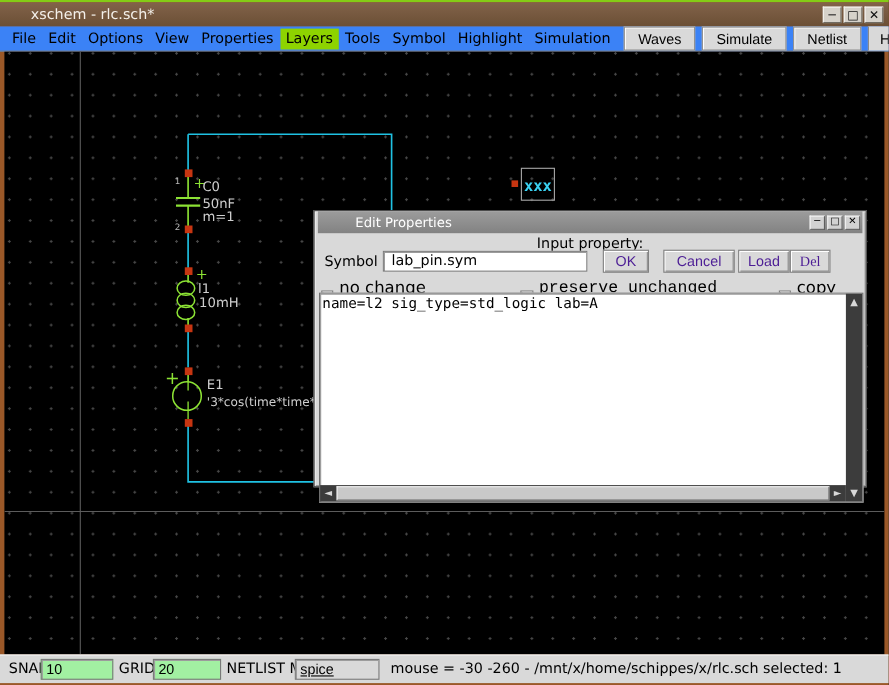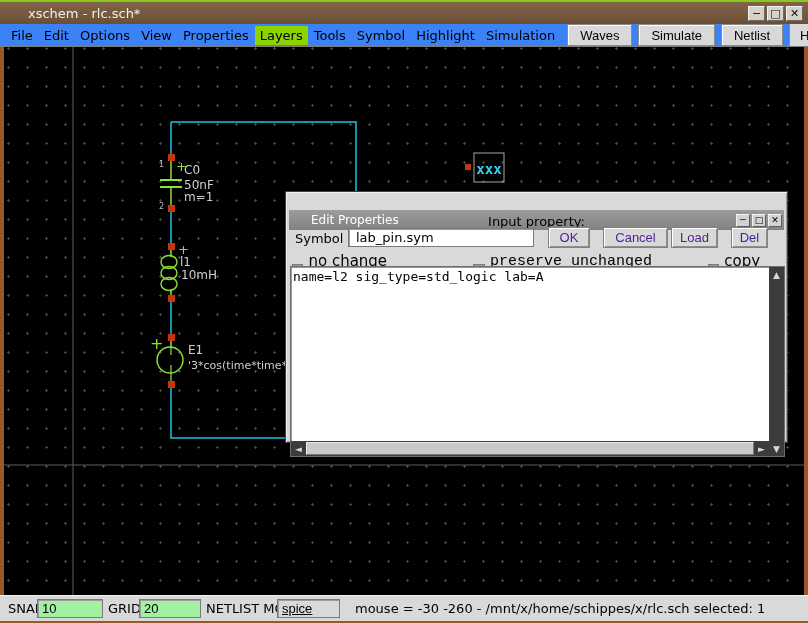--- a/index.html
+++ b/index.html
@@ -48,23 +48,23 @@
   }
   .canvas svg { position:absolute; left:0; top:0; }
   
   .dialog {
     position:absolute; left:285px; top:189px; width:503px; height:252px;
     background:#d9d9d9; border:1px solid #3f3f3f;
     box-shadow:inset 1px 1px 0 #efefef, inset -1px -1px 0 #9a9a9a;
     z-index:10;
   }
   .dlg-title {
-    position:absolute; left:3px; top:18px; right:3px; height:20px;
+    position:absolute; left:3px; top:0; right:3px; height:20px;
     background:linear-gradient(#9c9c9c,#828282);
-    display:flex; align-items:center;
+    display:flex; align-items:center;padding-left:12px;
   }
   .dlg-title-text { color:#fff; font-size:12px; padding-left:22px; }
   .dlg-controls { margin-left:auto; display:flex; gap:2px; padding-right:2px; }
   .dlg-btn-sm {
     width:14px; height:13px; background:#d2d2d2; border:1px solid;
     border-color:#f2f2f2 #5f5f5f #5f5f5f #f2f2f2;
     font-size:9px; line-height:11px; text-align:center; color:#000;
   }
   .dlg-prompt { position:absolute; top:22px; left:0; width:100%; text-align:center; font-size:13px; color:#000; }
   .dlg-label { position:absolute; font-size:13px; color:#000; }
@@ -221,21 +221,21 @@
         <span class="dlg-btn-sm">✕</span>
       </span>
     </div>
     <div class="dlg-prompt">Input property:</div>
 
     <span class="dlg-label" style="left:9px; top:39px;">Symbol</span>
     <input class="tk-entry" style="left: 62px; top: 36px; width: 186px;" value="lab_pin.sym">
     <button class="tk-button" style="left:262px; top:35px; width:42px;">OK</button>
     <button class="tk-button" style="left:317px; top:35px; width:65px;">Cancel</button>
     <button class="tk-button" style="left:385px; top:35px; width:47px;">Load</button>
-    <button class="tk-button" style="left:445px; top:35px; width:37px;">Del</button>
+    <button class="tk-button" style="left:432px; top:35px; width:37px;font-family:Liberation Serif, serif;">Del</button>
 
     <div class="cb-row">
       <span class="cb-box"></span>
       <span style="margin-right:14px;">no change properties</span>
       <span class="cb-box"></span>
       <span style="margin-right:14px;font-family:Liberation Mono, monospace;">preserve unchanged props</span>
       <span class="cb-box"></span>
       <span>copy cell</span>
     </div>
 
@@ -252,17 +252,17 @@
       </div>
     </div>
   </div>
 
   <div class="statusbar">
     <span class="sb-label" style="left:8px;">SNAP:</span>
     <input class="sb-entry sb-green" style="left: 37px; width: 66px;" value="10">
     <span class="sb-label" style="left:108px;">GRID:</span>
     <input class="sb-entry sb-green" style="left: 139px; width: 62px;" value="20">
     <span class="sb-label" style="left:206px;">NETLIST MODE:</span>
-    <input class="sb-entry sb-gray" style="left: 277px; width: 63px; text-decoration: underline;" value="spice">
+    <input class="sb-entry sb-gray" style="left: 268px; width: 77px; text-decoration: underline;" value="spice">
     <span class="sb-label" style="left:355px;">mouse = -30 -260 - /mnt/x/home/schippes/x/rlc.sch  selected: 1</span>
   </div>
 
 </div>
 
 </body></html>

